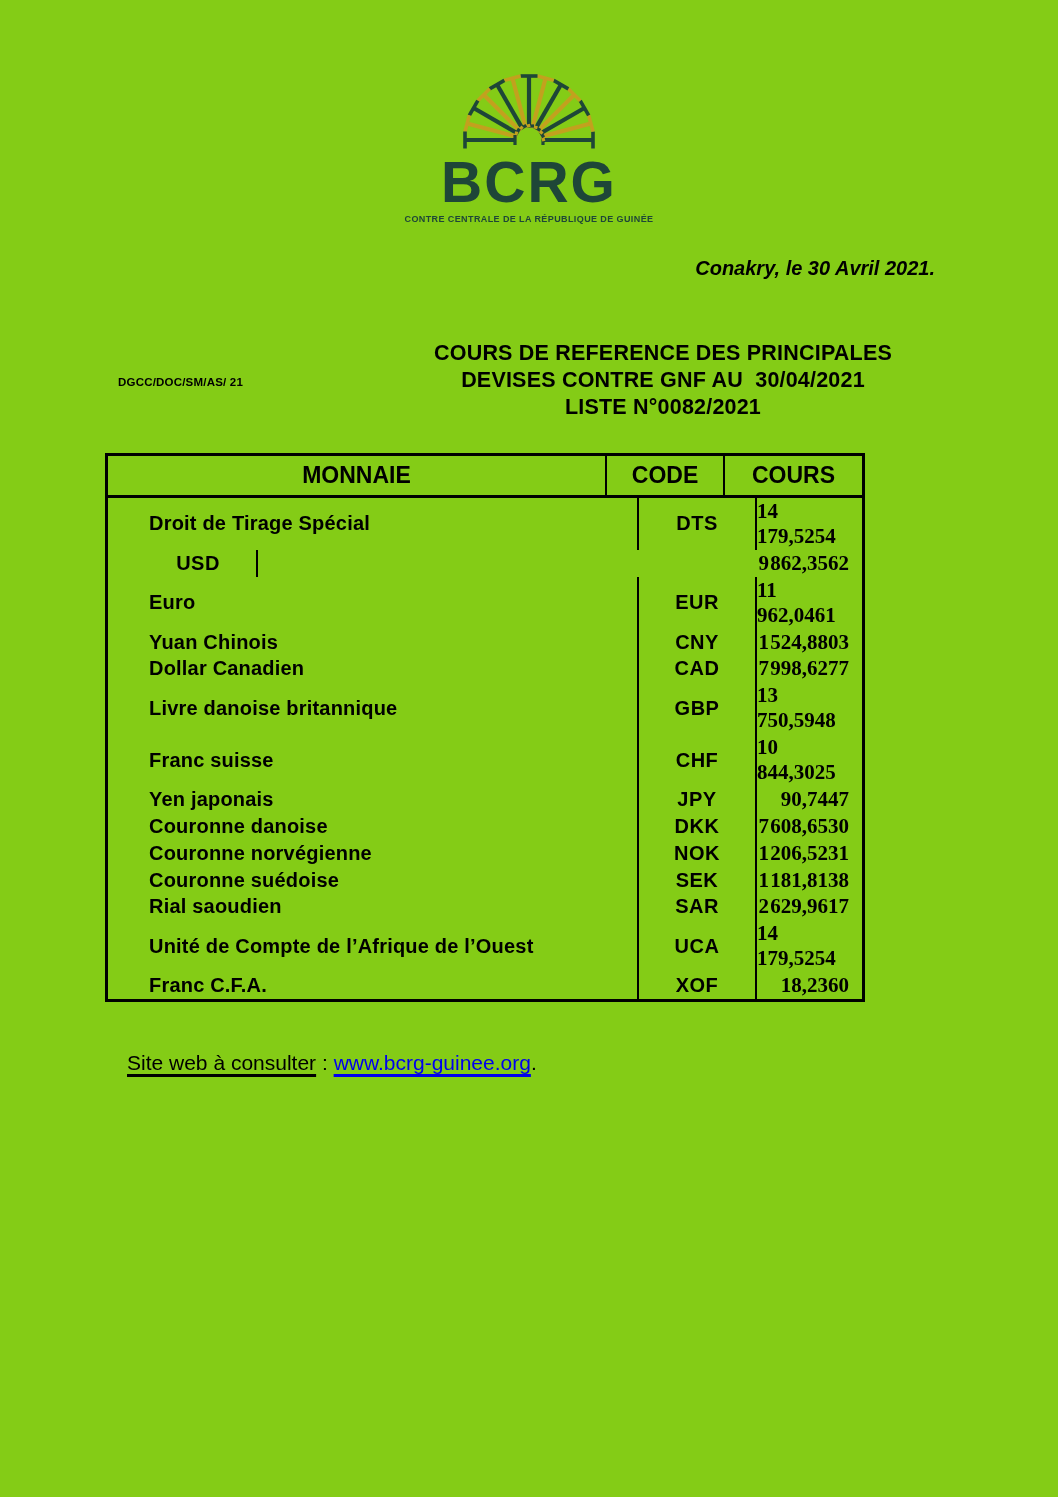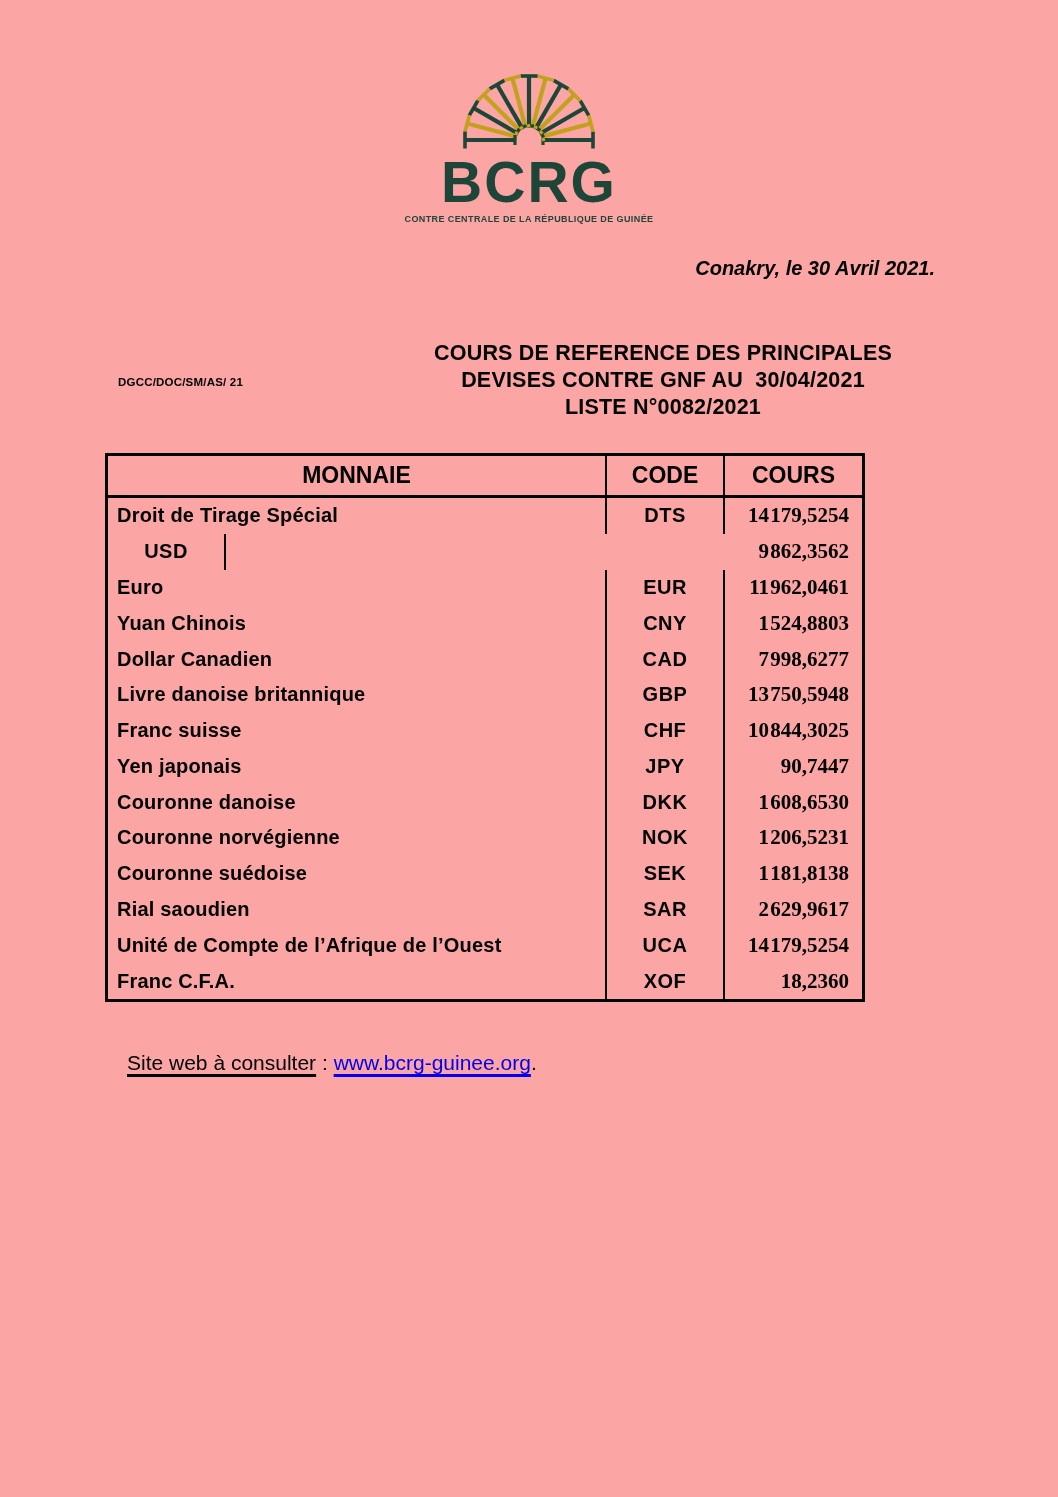--- a/index.html
+++ b/index.html
@@ -7,21 +7,21 @@
     --gold:#C2A11E;
     --link:#0000EE;
     --ink:#000000;
   }
   *{box-sizing:border-box;margin:0;padding:0;}
   html,body{background:#ffffff;}
   body{font-family:"Liberation Sans", sans-serif;color:var(--ink);}
   .page{
     position:relative;
     width:1058px;height:1497px;
-    margin:0 auto;background:#fca5a5;overflow:hidden;
+    margin:0 auto;background:#84cc16;overflow:hidden;
   }
 
   
   .logo{
     position:absolute;top:72px;left:50%;transform:translateX(-50%);
     width:260px;text-align:center;
   }
   .fan{display:block;margin:0 auto;}
   .fan .dk{stroke:var(--green);}
   .fan .gd{stroke:var(--gold);}
@@ -63,21 +63,21 @@
     width:760px;height:549px;
     border:3px solid #000;
     display:flex;flex-direction:column;
   }
   .thead{
     display:flex;flex:0 0 42px;
     border-bottom:3px solid #000;
     align-items:center;
   }
   .tbody{display:flex;flex-direction:column;flex:1 1 auto;}
-  .trow{display:flex;flex:1 1 auto;align-items:center;}
+  .trow{display:flex;flex:1 1 auto;align-items:center;margin-left:32px;}
   .col-name{flex:0 0 499px;border-right:2px solid #000;align-self:stretch;display:flex;align-items:center;}
   .col-code{flex:0 0 118px;border-right:2px solid #000;align-self:stretch;display:flex;align-items:center;justify-content:center;}
   .col-cours{flex:1 1 auto;align-self:stretch;display:flex;align-items:center;justify-content:flex-end;}
   .thead .hcell{font-size:23px;font-weight:700;justify-content:center;}
   .cell-name{font-size:20px;font-weight:700;padding-left:9px;letter-spacing:0.2px;}
   .cell-code{font-size:20px;font-weight:700;letter-spacing:0.5px;}
   .cell-cours{
     font-family:"Liberation Serif", serif;
     font-size:21px;font-weight:700;
     padding-right:13px;word-spacing:-4px;
@@ -194,21 +194,21 @@
 
     <div class="trow">
       <div class="col-name cell-name">Yen japonais</div>
       <div class="col-code cell-code">JPY</div>
       <div class="col-cours cell-cours">90,7447</div>
     </div>
 
     <div class="trow">
       <div class="col-name cell-name">Couronne danoise</div>
       <div class="col-code cell-code">DKK</div>
-      <div class="col-cours cell-cours">1 608,6530</div>
+      <div class="col-cours cell-cours">7 608,6530</div>
     </div>
 
     <div class="trow">
       <div class="col-name cell-name">Couronne norvégienne</div>
       <div class="col-code cell-code">NOK</div>
       <div class="col-cours cell-cours">1 206,5231</div>
     </div>
 
     <div class="trow">
       <div class="col-name cell-name">Couronne suédoise</div>

